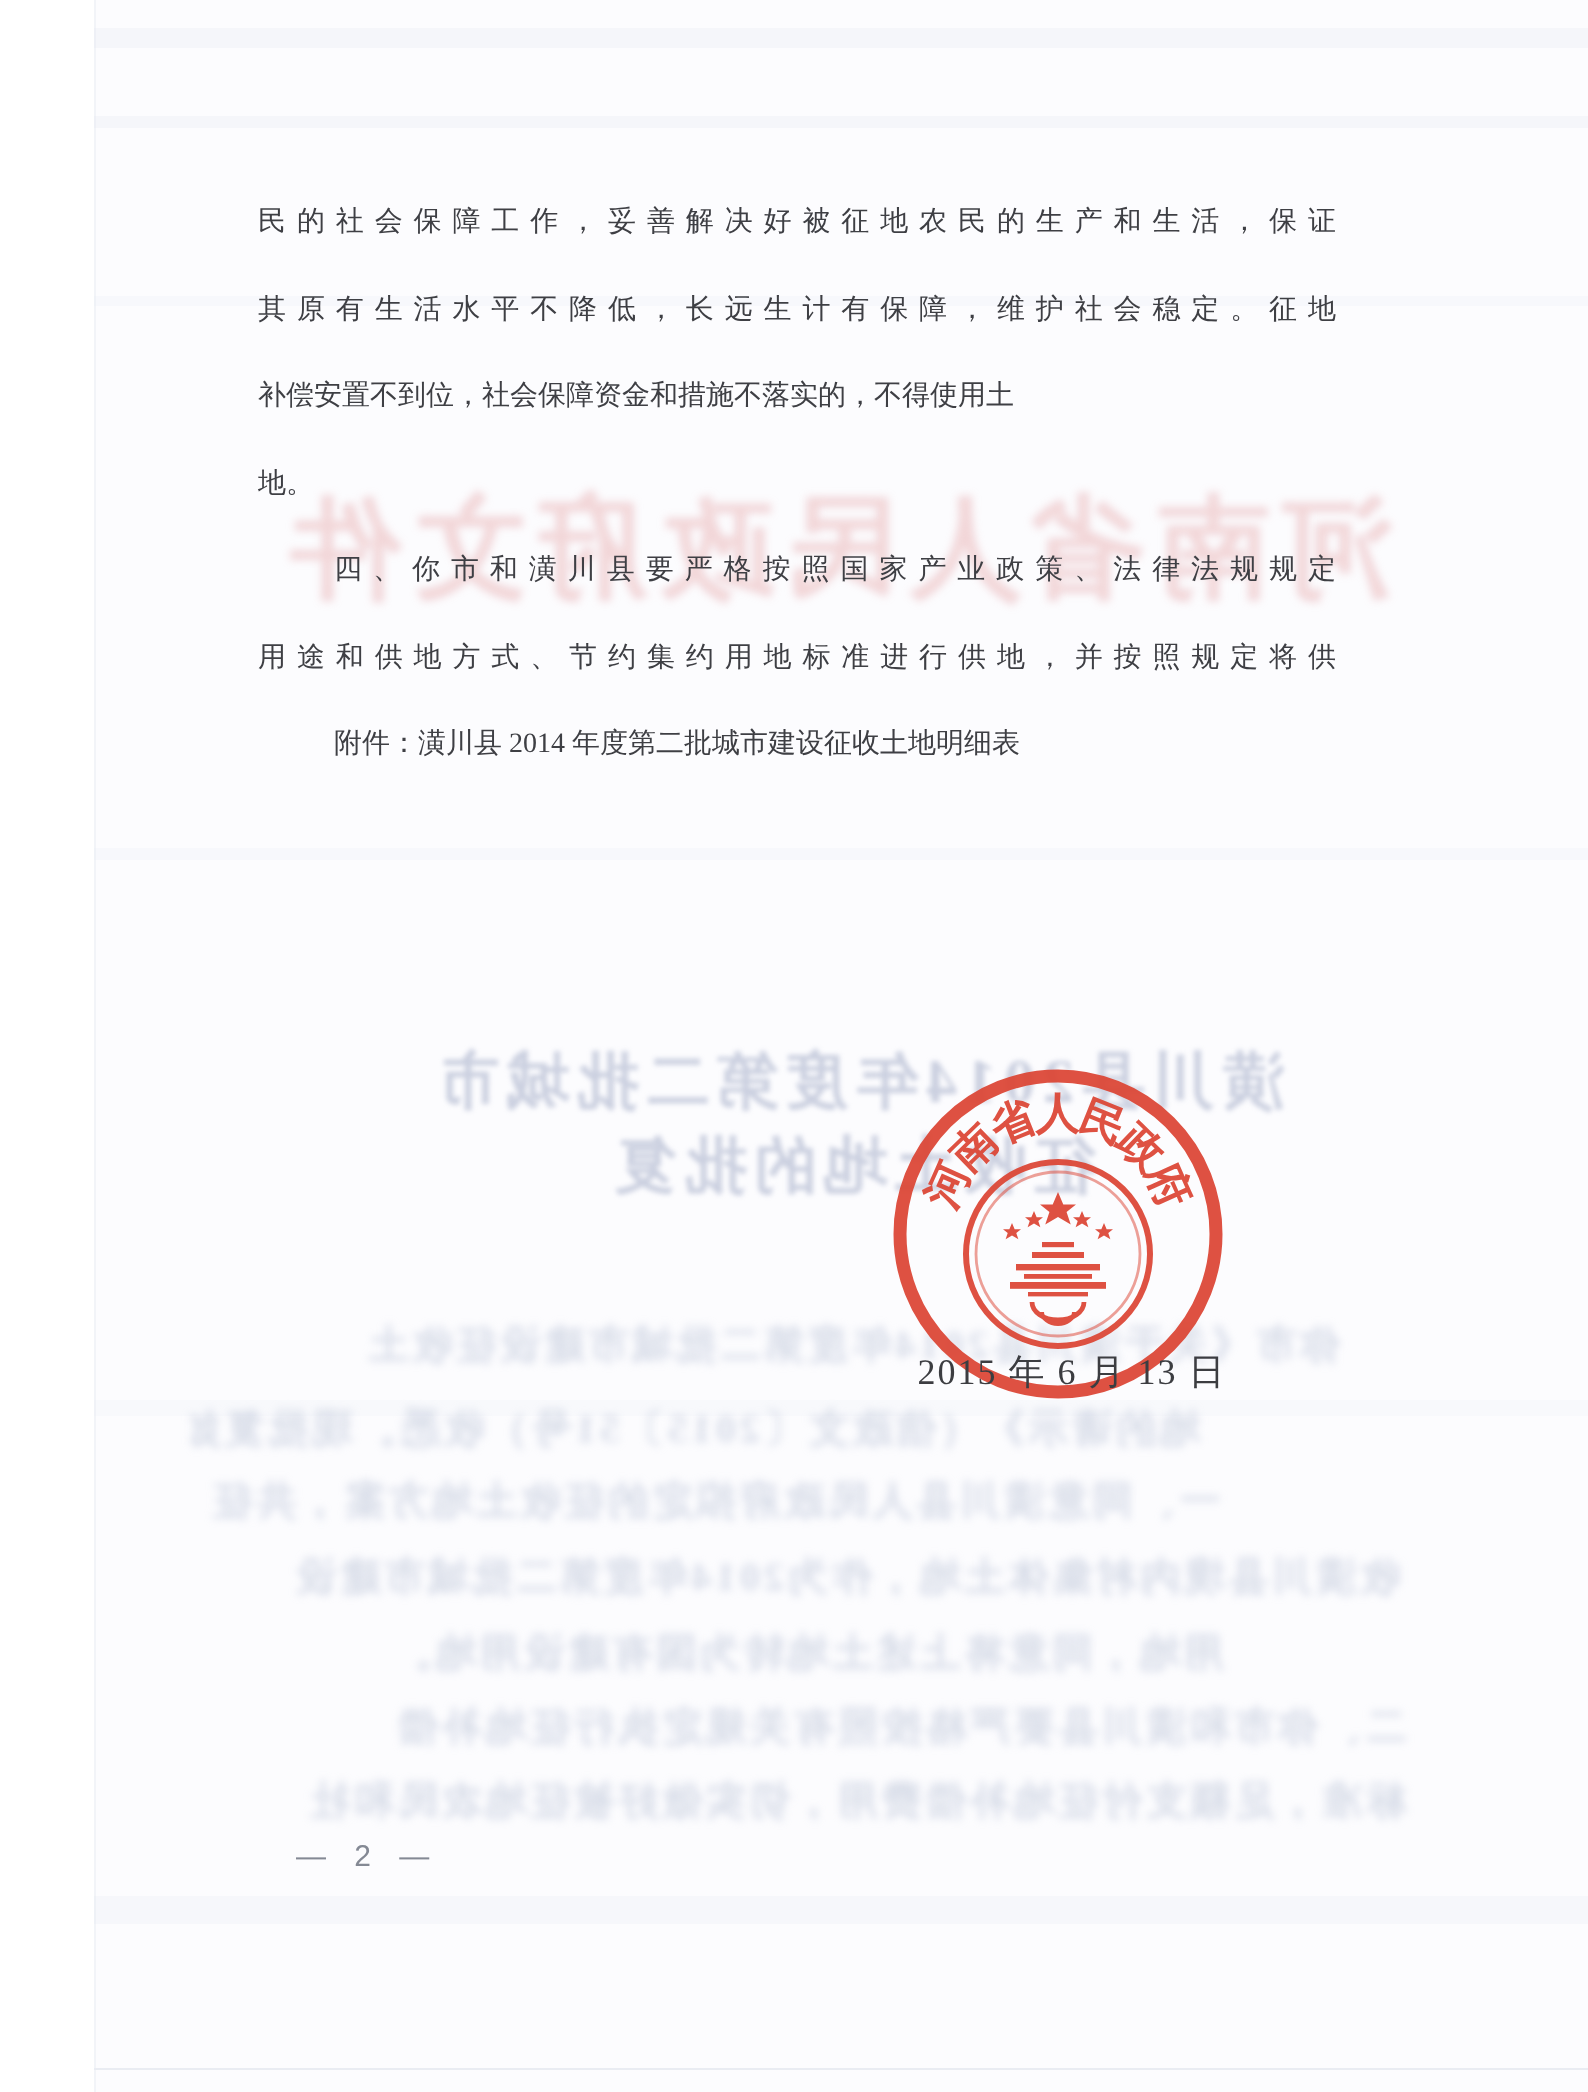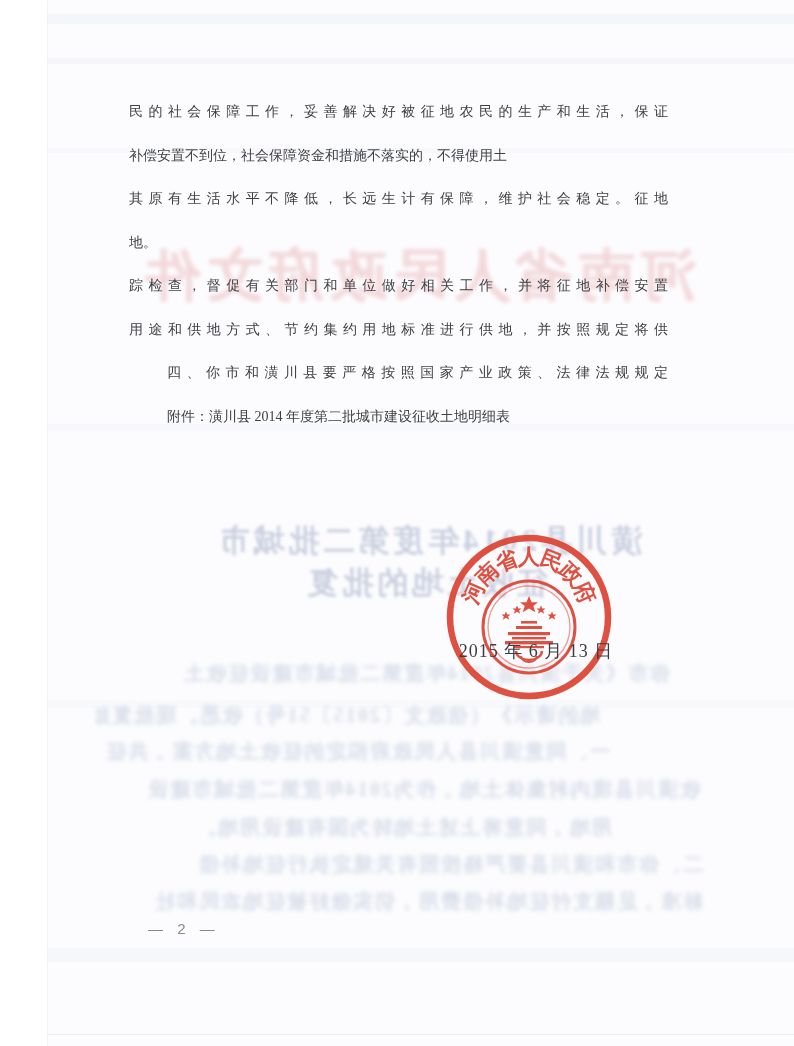--- a/index.html
+++ b/index.html
@@ -28,21 +28,21 @@
   .bl3{left:95px;top:738px;width:515px;}  .bl4{left:108px;top:776px;width:592px;}
   .bl5{left:188px;top:814px;width:424px;} .bl6{left:85px;top:851px;width:618px;}
   .bl7{left:85px;top:888px;width:618px;}
 
   
   .textcol{position:absolute;left:129px;top:90px;width:539px;z-index:3;}
   .line{height:43.5px;line-height:43.5px;font-size:14px;color:#3e3f44;white-space:nowrap;}
   .line.just{text-align:justify;text-align-last:justify;white-space:normal;}
   .line.ind{padding-left:38px;}
 
-  .date{position:absolute;left:448px;top:639px;width:176px;height:26px;z-index:5;
+  .date{position:absolute;left:448px;top:674px;width:176px;height:26px;z-index:5;
         text-align:center;font-size:18px;letter-spacing:1px;color:#3c3d41;white-space:nowrap;}
   .pageno{position:absolute;left:148px;top:920px;width:90px;z-index:3;
         font-size:15px;letter-spacing:5px;color:#848994;font-family:"Liberation Sans",sans-serif;}
 
   .seal{position:absolute;left:443px;top:531px;width:172px;height:172px;z-index:4;opacity:0.93;}
   .seal svg{display:block;}
   .seal text{font-family:"Liberation Sans","DejaVu Sans",sans-serif;font-weight:bold;}
 </style>
 </head>
 <body>
@@ -64,26 +64,25 @@
   <div class="bleed bleed-line bl1">你市《关于潢川县2014年度第二批城市建设征收土</div>
   <div class="bleed bleed-line bl2">地的请示》（信政文〔2015〕51号）收悉。现批复如下：</div>
   <div class="bleed bleed-line bl3">一、同意潢川县人民政府拟定的征收土地方案，共征</div>
   <div class="bleed bleed-line bl4">收潢川县境内村集体土地，作为2014年度第二批城市建设</div>
   <div class="bleed bleed-line bl5">用地，同意将上述土地转为国有建设用地。</div>
   <div class="bleed bleed-line bl6">二、你市和潢川县要严格按照有关规定执行征地补偿</div>
   <div class="bleed bleed-line bl7">标准，足额支付征地补偿费用，切实做好被征地农民和社</div>
 
   <div class="textcol">
     <div class="line just">民的社会保障工作，妥善解决好被征地农民的生产和生活，保证</div>
+    <div class="line just">其原有生活水平不降低，长远生计有保障，维护社会稳定。征地</div>
     <div class="line">补偿安置不到位，社会保障资金和措施不落实的，不得使用土</div>
-    <div class="line just">其原有生活水平不降低，长远生计有保障，维护社会稳定。征地</div>
     <div class="line">地。</div>
-    <div class="line just">踪检查，督促有关部门和单位做好相关工作，并将征地补偿安置</div>
+    <div class="line just ind">四、你市和潢川县要严格按照国家产业政策、法律法规规定</div>
     <div class="line just">用途和供地方式、节约集约用地标准进行供地，并按照规定将供</div>
-    <div class="line just ind">四、你市和潢川县要严格按照国家产业政策、法律法规规定</div>
     <div class="line ind">附件：潢川县 2014 年度第二批城市建设征收土地明细表</div>
   </div>
 
   <div class="seal">
     <svg width="172" height="172" viewBox="0 0 172 172">
       <g transform="translate(86,86)">
         <circle r="79" fill="none" stroke="#dc4534" stroke-width="6.5"></circle>
 
         <g fill="#dc4534" font-size="22" text-anchor="middle">
           <text transform="rotate(-66) translate(0,-53)">河</text>

